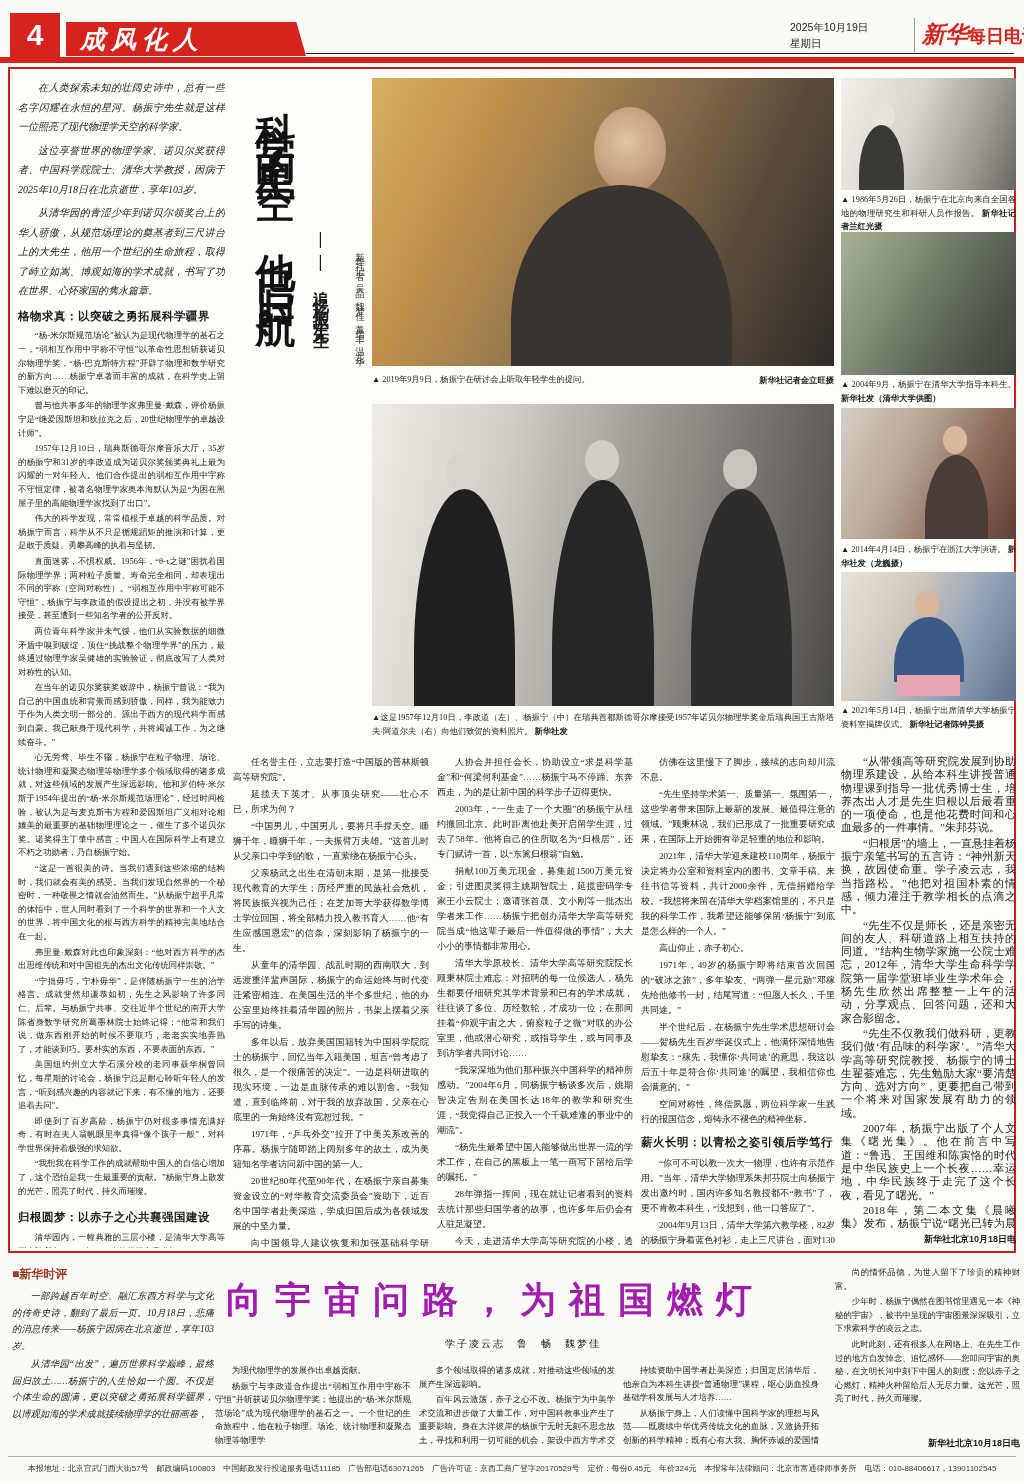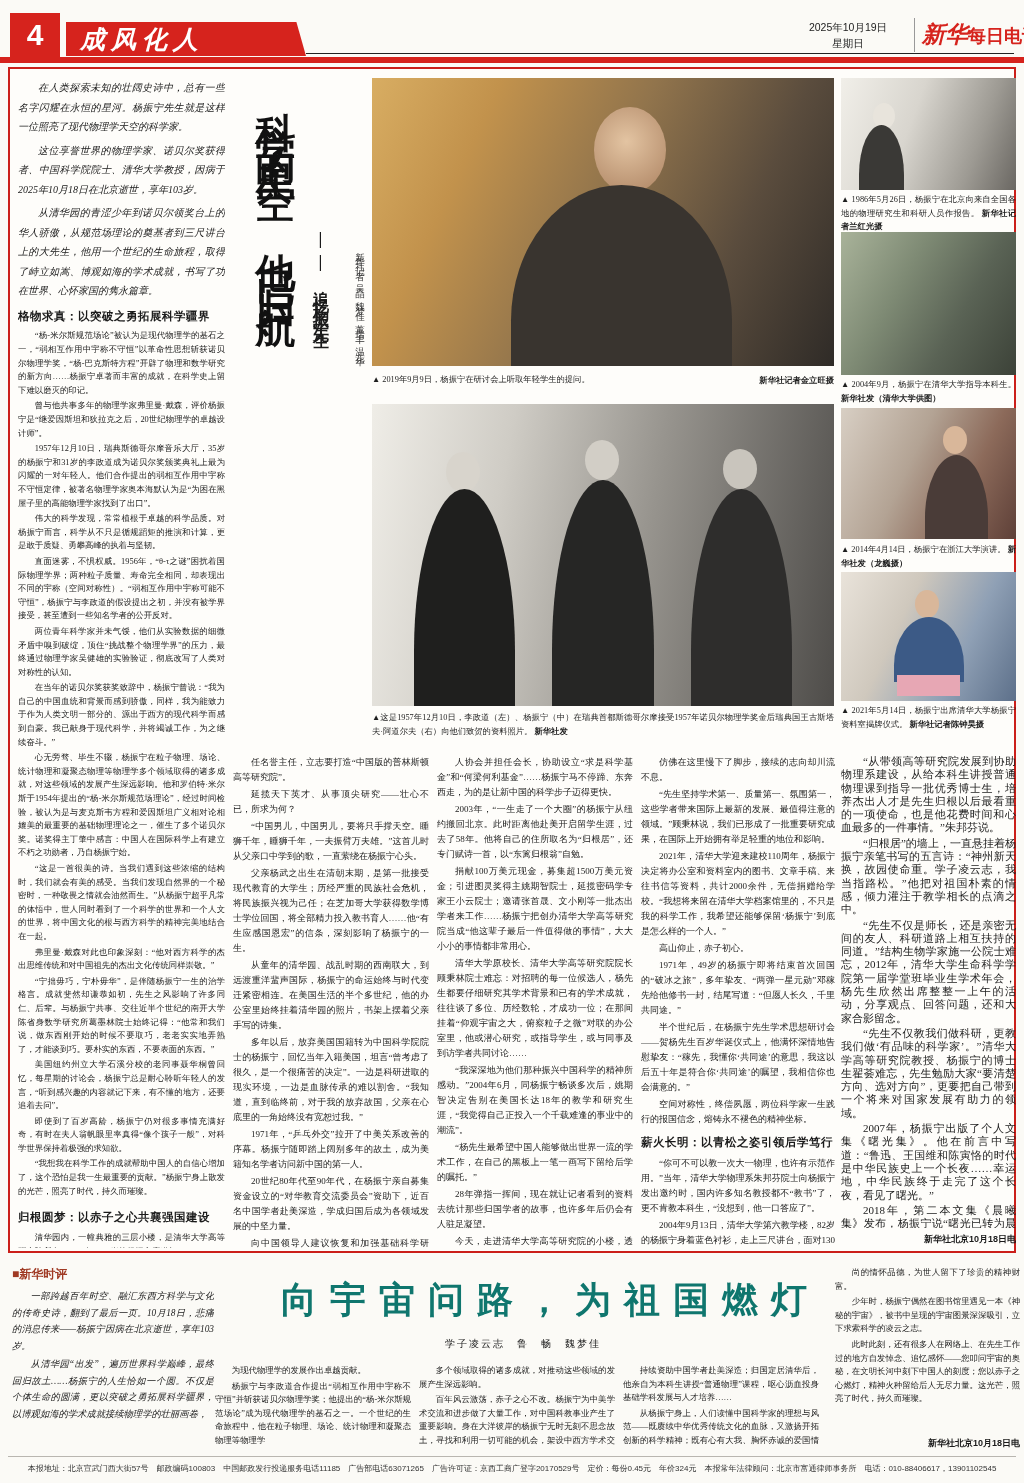--- a/index.html
+++ b/index.html
@@ -8,21 +8,21 @@
         font-family:"Liberation Serif",serif;color:#1b1b1b;overflow:hidden}
   .abs{position:absolute}
 
   
   .pg-num{left:10px;top:13px;width:50px;height:44px;background:#d6231d;color:#fff;
           font:bold 30px/44px "Liberation Sans",sans-serif;text-align:center}
   .banner{left:66px;top:22px;width:240px;height:34px;background:#d6231d;
           clip-path:polygon(0 0,96% 0,100% 100%,0 100%);color:#fff;
           font:bold italic 25px/34px "Liberation Sans",sans-serif;letter-spacing:6px;padding-left:14px}
   .hdr-rule{left:306px;top:53px;width:708px;height:1px;background:#222}
-  .hdr-date{left:790px;top:19px;width:116px;text-align:center;
+  .hdr-date{left:790px;top:19px;width:116px;text-align:left;
             font:10.5px/1.55 "Liberation Sans",sans-serif;color:#222}
   .hdr-sep{left:914px;top:18px;width:1px;height:34px;background:#999}
   .masthead{left:922px;top:22px;color:#d6231d;white-space:nowrap}
   .masthead .mh1{font:bold italic 23px/26px "Liberation Serif",serif}
   .masthead .mh2{font:bold 18px/26px "Liberation Sans",sans-serif}
   .hdr-bar{left:0;top:57px;width:1024px;height:6px;background:#d6231d}
 
   
   .frame{left:8px;top:67px;width:1008px;height:1186px;border:2px solid #cb1f1a;background:#fefdfa}
 
@@ -75,22 +75,22 @@
   .cap-1957{left:372px;top:712px;width:462px}
   .scap1{left:841px;top:194px;width:175px}
   .scap2{left:841px;top:379px;width:175px}
   .scap3{left:841px;top:543px;width:175px}
   .scap4{left:841px;top:705px;width:175px}
 
   
   .nh-label{left:12px;top:1266px;font:bold 12px/16px "Liberation Sans",sans-serif;color:#a03a24}
   .bcol1{left:12px;top:1288px;width:202px;height:158px}
   .bcol1 .bp{font-style:italic;font-size:9.3px;line-height:16.5px}
-  .btitle{left:204px;top:1276px;width:616px;text-align:right;
-          font:bold 36px/48px "Liberation Serif",serif;letter-spacing:13px;color:#0f766e}
+  .btitle{left:226px;top:1276px;width:616px;text-align:left;
+          font:bold 36px/48px "Liberation Serif",serif;letter-spacing:13px;color:#a21caf}
   .bbyline{left:215px;top:1337px;width:616px;text-align:center;
            font:10px/14px "Liberation Serif",serif;letter-spacing:2px;color:#222}
   .bcol2{left:215px;top:1364px;width:196px;height:84px}
   .bcol3{left:419px;top:1364px;width:196px;height:84px}
   .bcol4{left:623px;top:1364px;width:196px;height:84px}
   .bcol5{left:835px;top:1266px;width:185px;height:168px}
   .dl-bottom{left:835px;top:1437px;width:185px}
 
   
   .foot-rule{left:8px;top:1456px;width:1008px;height:1px;background:#b9b6b0}

